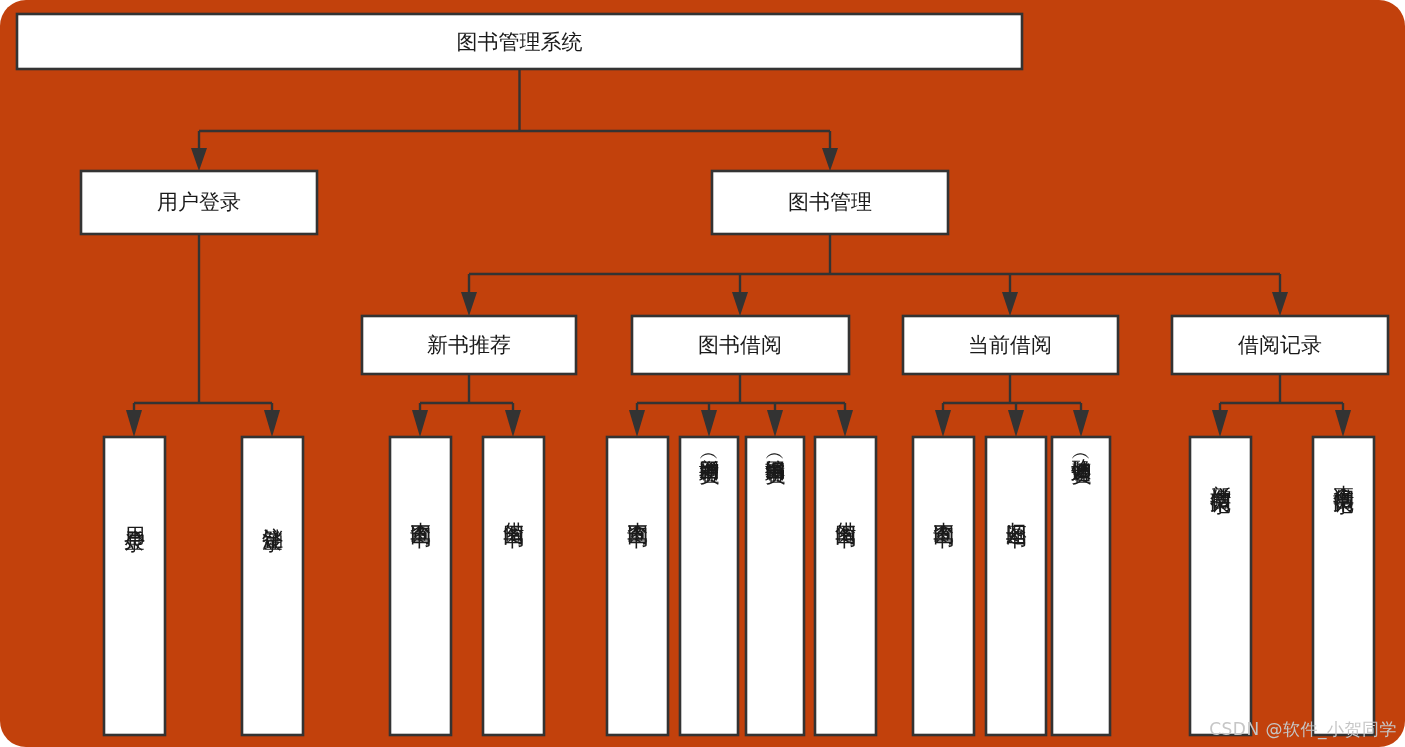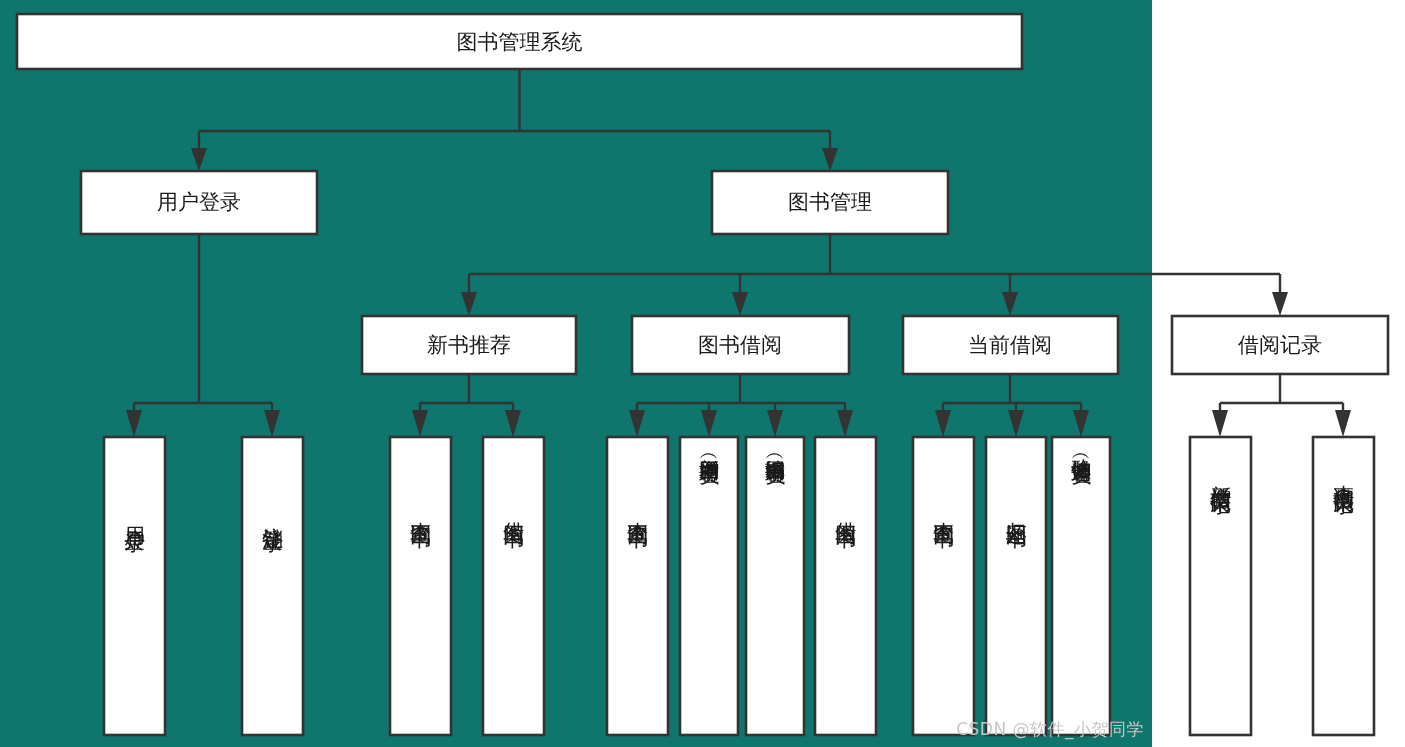--- a/index.html
+++ b/index.html
@@ -8,23 +8,24 @@
     background: #ffffff;
   }
   body {
     width: 1405px;
     height: 747px;
     overflow: hidden;
     font-family: "DejaVu Sans", "Liberation Sans", sans-serif;
   }
   #diagram-root {
     position: relative;
-    width: 1152px;
+    width: 1405px;
     height: 747px;
-    background: #0f766e;
+    background: #c2410c;
+    border-radius: 26px;
   }
   svg#tree-svg {
     position: absolute;
     left: 0;
     top: 0;
     width: 1405px;
     height: 747px;
     display: block;
   }
   .node-box {

